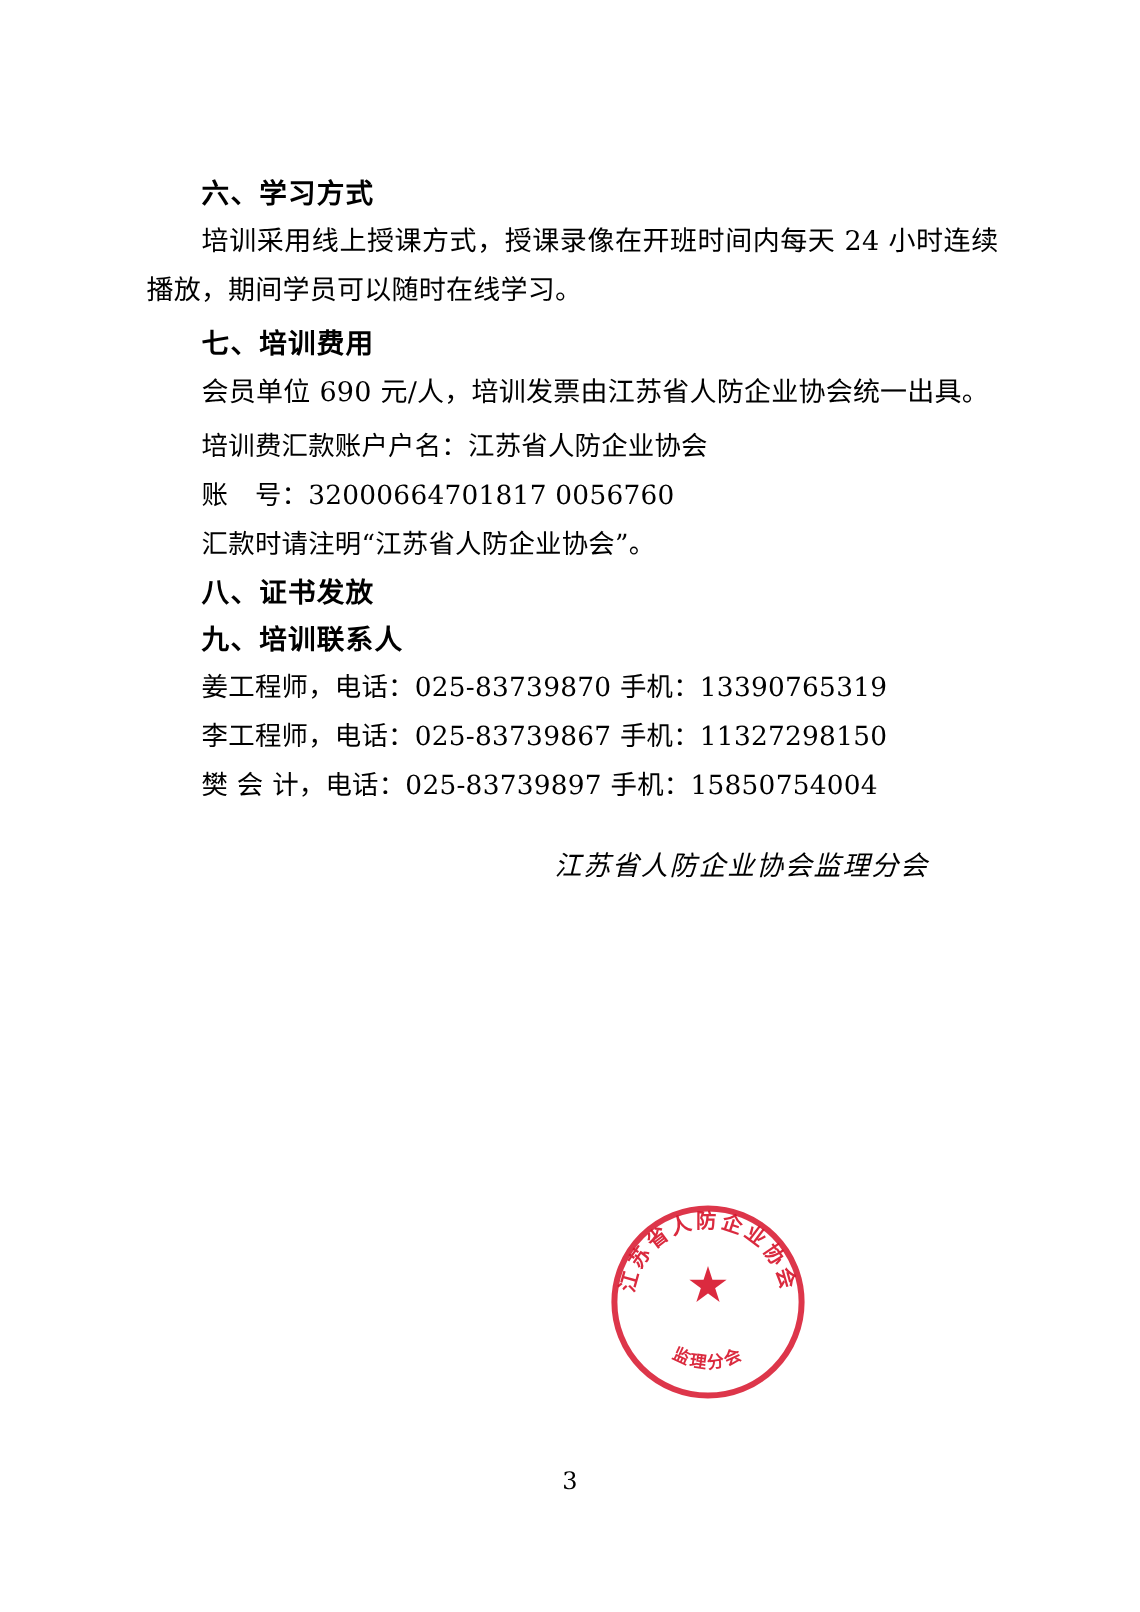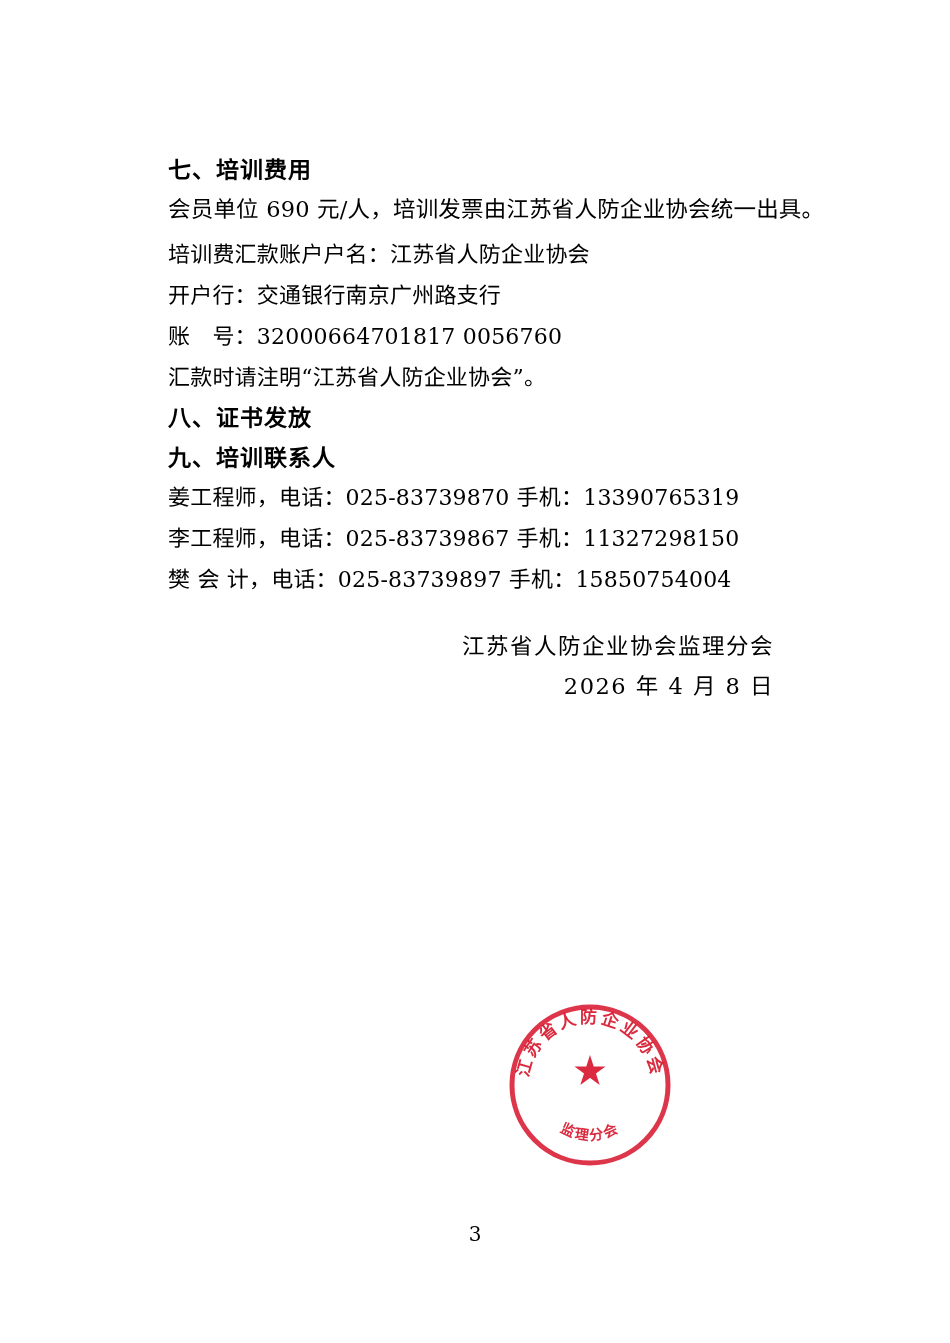--- a/index.html
+++ b/index.html
@@ -51,20 +51,21 @@
 
   .sign-block {
     margin-top: 26px;
     text-align: right;
     padding-right: 58px;
   }
   .sign-line {
     font-size: 22.5px;
     line-height: 40px;
     letter-spacing: 1.5px;
+    font-style: italic;
   }
 
   .stamp {
     position: absolute;
     left: 505px;
     top: 1000px;
     width: 170px;
     height: 170px;
     pointer-events: none;
   }
@@ -80,44 +81,44 @@
     font-family: "DejaVu Serif", "Liberation Serif", serif;
   }
 </style>
 </head>
 <body>
 
 <div class="page">
 
   <div class="content">
 
+    <h2 class="heading">六、学习方式</h2>
+    <p class="para">培训采用线上授课方式，授课录像在开班时间内每天 24 小时连续播放，期间学员可以随时在线学习。</p>
 
     <div class="gap-sm"></div>
 
     <h2 class="heading">七、培训费用</h2>
     <p class="para">会员单位 690 元/人，培训发票由江苏省人防企业协会统一出具。</p>
     <p class="line">培训费汇款账户户名：江苏省人防企业协会</p>
-    <p class="line">开户行：交通银行南京广州路支行</p>
     <p class="line">账　号：32000664701817 0056760</p>
     <p class="line">汇款时请注明“江苏省人防企业协会”。</p>
 
     <div class="gap-sm"></div>
 
     <h2 class="heading">八、证书发放</h2>
 
     <div class="gap-sm"></div>
 
     <h2 class="heading">九、培训联系人</h2>
     <p class="line">姜工程师，电话：025-83739870 手机：13390765319</p>
     <p class="line">李工程师，电话：025-83739867 手机：11327298150</p>
     <p class="line">樊 会 计，电话：025-83739897 手机：15850754004</p>
 
     <div class="sign-block">
       <div class="sign-line">江苏省人防企业协会监理分会</div>
-      <div class="sign-line">2026 年 4 月 8 日</div>
     </div>
 
   </div>
 
   <div class="stamp">
     <svg width="170" height="170" viewBox="0 0 170 170" xmlns="http://www.w3.org/2000/svg">
       <defs>
         <path id="arcTop" d="M 85,85 m -62,0 a 62,62 0 1,1 124,0" fill="none"></path>
         <path id="arcBottom" d="M 30,85 a 55,55 0 0,0 110,0" fill="none"></path>
       </defs>

